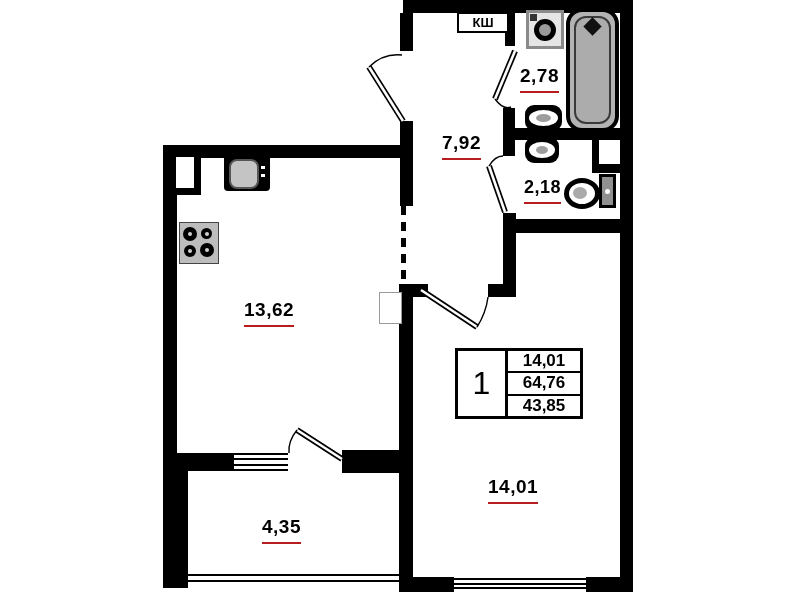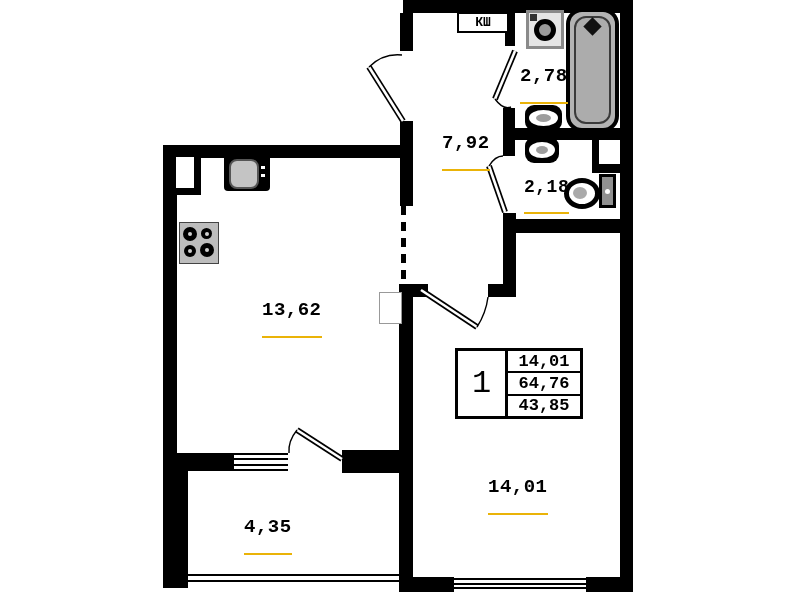--- a/index.html
+++ b/index.html
@@ -1,20 +1,20 @@
 <!DOCTYPE html>
 <html><head>
 <meta charset="utf-8">
 <style>
   html,body{margin:0;padding:0;background:#fff;}
   #plan{position:relative;width:799px;height:600px;background:#ffffff;overflow:hidden;
-        font-family:Liberation Mono, monospace;color:#000;}
+        font-family:Liberation Sans, sans-serif;color:#000;}
   .w{position:absolute;background:#000;}
   .area{position:absolute;font-size:19px;font-weight:700;letter-spacing:.5px;white-space:nowrap;}
-  .area b{font-weight:700;border-bottom:2px solid #eab308;padding-bottom:15px;}
+  .area b{font-weight:700;border-bottom:2px solid #b91c1c;padding-bottom:5px;}
   .win{position:absolute;background:repeating-linear-gradient(to bottom,#000 0px,#000 2px,#fff 2px,#fff 5.33px);}
   .win2{position:absolute;background:repeating-linear-gradient(to bottom,#000 0px,#000 2px,#fff 2px,#fff 4.66px);}
   .glaz{position:absolute;background:#fff;border-top:2px solid #000;border-bottom:2px solid #000;}
   .dash{position:absolute;width:5px;background:repeating-linear-gradient(to bottom,#000 0px,#000 9px,transparent 9px,transparent 16px);}
   .ventbox{position:absolute;background:#fff;border:1px solid #999;}
   .kshbox{position:absolute;left:457px;top:12px;width:48px;height:17px;border:2px solid #000;background:#fff;
           display:flex;align-items:center;justify-content:center;font-size:13px;font-weight:700;}
   
   .utable{position:absolute;left:455px;top:348px;width:122px;height:65px;border:3px solid #000;background:#fff;display:flex;}
   .ucell-rooms{width:47px;border-right:3px solid #000;display:flex;align-items:center;justify-content:center;
@@ -166,20 +166,20 @@
       <line x1="421" y1="290" x2="477" y2="327" stroke="#fff" stroke-width="2.6"></line>
       <path d="M477,327 Q486,313 488,297" fill="none" stroke="#000" stroke-width="1.4"></path>
     </g>
     <g>
       <line x1="342" y1="459" x2="297" y2="430" stroke="#000" stroke-width="6"></line>
       <line x1="342" y1="459" x2="297" y2="430" stroke="#fff" stroke-width="2.6"></line>
       <path d="M297,430 Q288,441 289,453" fill="none" stroke="#000" stroke-width="1.4"></path>
     </g>
   </svg>
 
-  <div class="area" style="left:262px;top:299px;"><b>13,62</b></div>
+  <div class="area" style="left:244px;top:299px;"><b>13,62</b></div>
   <div class="area" style="left:442px;top:132px;"><b>7,92</b></div>
   <div class="area" style="left:520px;top:65px;"><b>2,78</b></div>
   <div class="area" style="left:524px;top:177px;font-size:18px;"><b>2,18</b></div>
   <div class="area" style="left:488px;top:476px;"><b>14,01</b></div>
-  <div class="area" style="left:244px;top:516px;"><b>4,35</b></div>
+  <div class="area" style="left:262px;top:516px;"><b>4,35</b></div>
 
 </div>
 
 </body></html>

